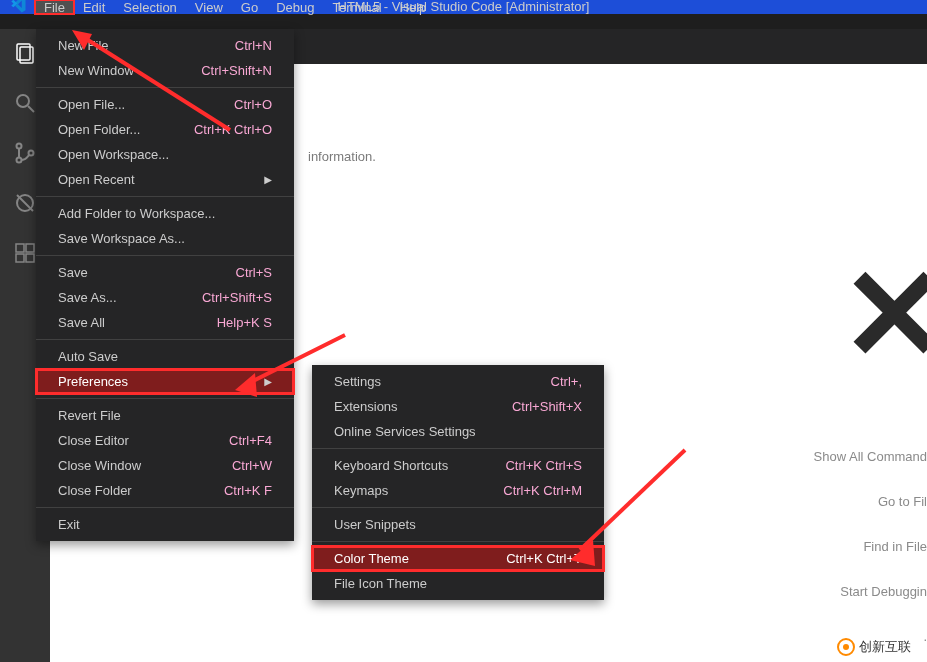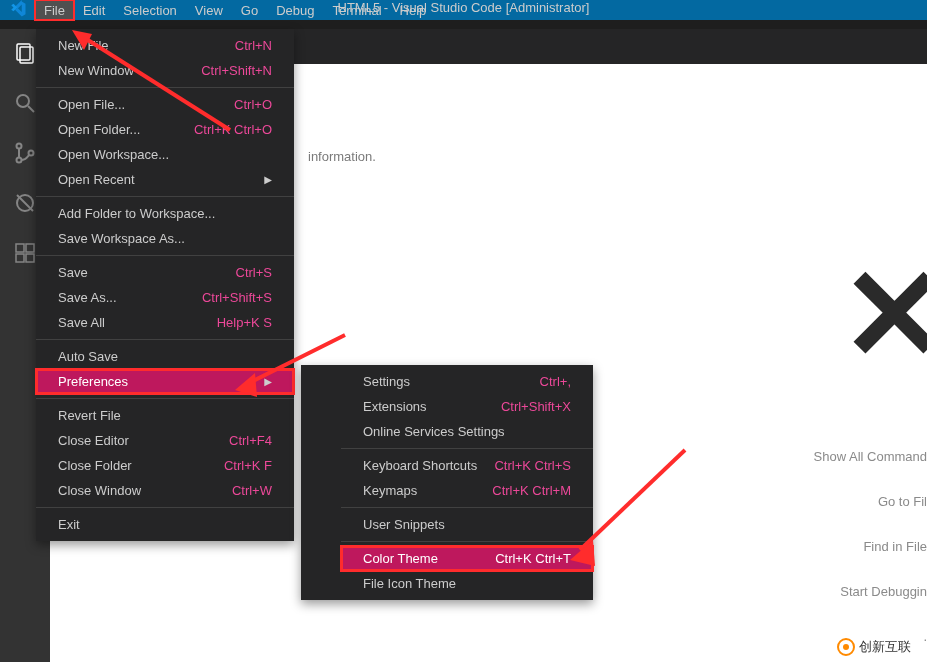--- a/index.html
+++ b/index.html
@@ -1,19 +1,19 @@
 <!DOCTYPE html>
 <html><head>
 <meta charset="utf-8">
 <style>
   * { margin:0; padding:0; box-sizing:border-box; font-family:"Segoe UI",Arial,sans-serif; font-size:13px; user-select:none; }
   body { width:927px; height:662px; background:#1e1e1e; color:#ccc; overflow:hidden; position:relative; }
 
   
-  .title-bar { height:20px; background:#0369a1; display:flex; align-items:flex-start; position:relative; }
+  .title-bar { height:14px; background:#1d4ed8; display:flex; align-items:flex-end; position:relative; }
   .logo { width:35px; display:flex; align-items:center; justify-content:center; }
   .menu-bar { display:flex; height:100%; }
   .menu-item { padding:0 9px; height:100%; display:flex; align-items:center; color:#ccc; cursor:default; }
   .menu-item.open { background:#505050; }
   .menu-item.open.fileitem { outline:2px solid #ff2c2c; outline-offset:-1px; }
   .title-text { position:absolute; left:50%; transform:translateX(-50%); color:#ccc; }
 
   
   .activity-bar { position:absolute; left:0; top:29px; bottom:0; width:50px; background:#333; display:flex; flex-direction:column; align-items:center; padding-top:10px; gap:22px; }
   .act-icon { width:28px; height:28px; display:flex; align-items:center; justify-content:center; color:#858585; }
@@ -25,26 +25,26 @@
   .tab-row { height:35px; background:#252526; }
   .info-line { position:absolute; left:258px; top:120px; color:#7a7a7a; }
 
   
   .hints { position:absolute; right:0; top:420px; text-align:right; color:#8a8a8a; display:flex; flex-direction:column; gap:30px; }
   .hints div { white-space:nowrap; }
 
   
   .dropdown { position:absolute; background:#252526; box-shadow:0 4px 10px rgba(0,0,0,.4); padding:4px 0; }
   .file-menu { left:36px; top:29px; width:258px; }
-  .pref-menu { left:301px; top:365px; width:292px;padding-left:40px; }
+  .pref-menu { left:312px; top:365px; width:292px; }
   .drow { height:25px; display:flex; align-items:center; padding:0 22px; color:#ccc; justify-content:space-between; cursor:default; position:relative; }
-  .drow.hot { background:#be185d; color:#fff; }
+  .drow.hot { background:#7f1d1d; color:#fff; }
   .drow .chev { font-size:10px; color:#ccc; }
   .sep { height:1px; background:#414141; margin:4px 0; }
-  .shortcut { color:#ec4899; }
+  .shortcut { color:#f9a8d4; }
   .drow.hot .shortcut { color:#fff; }
   .row-outline { outline:3px solid #ff2c2c; outline-offset:-2px; }
 
   
   .arrow { position:absolute; pointer-events:none; }
   .arrow line, .arrow path { stroke:#ff2c2c; stroke-width:4; fill:none; }
   .arrow polygon { fill:#ff2c2c; }
 
   
   .bigx { position:absolute; left:790px; top:210px; color:#2a2a2a; font-size:130px; font-weight:bold; transform:rotate(0deg); }
@@ -183,26 +183,26 @@
     </div>
   <div class="sep"></div>
   <div class="drow">
       <span>Revert File</span>
     </div>
   <div class="drow">
       <span>Close Editor</span>
       <span class="shortcut">Ctrl+F4</span>
     </div>
   <div class="drow">
+      <span>Close Window</span>
+      <span class="shortcut">Ctrl+W</span>
+    </div>
+  <div class="drow">
       <span>Close Folder</span>
       <span class="shortcut">Ctrl+K F</span>
-    </div>
-  <div class="drow">
-      <span>Close Window</span>
-      <span class="shortcut">Ctrl+W</span>
     </div>
   <div class="sep"></div>
   <div class="drow">
       <span>Exit</span>
     </div>
 </div>
 
 <div class="dropdown pref-menu">
   <div class="drow">
       <span>Settings</span>

